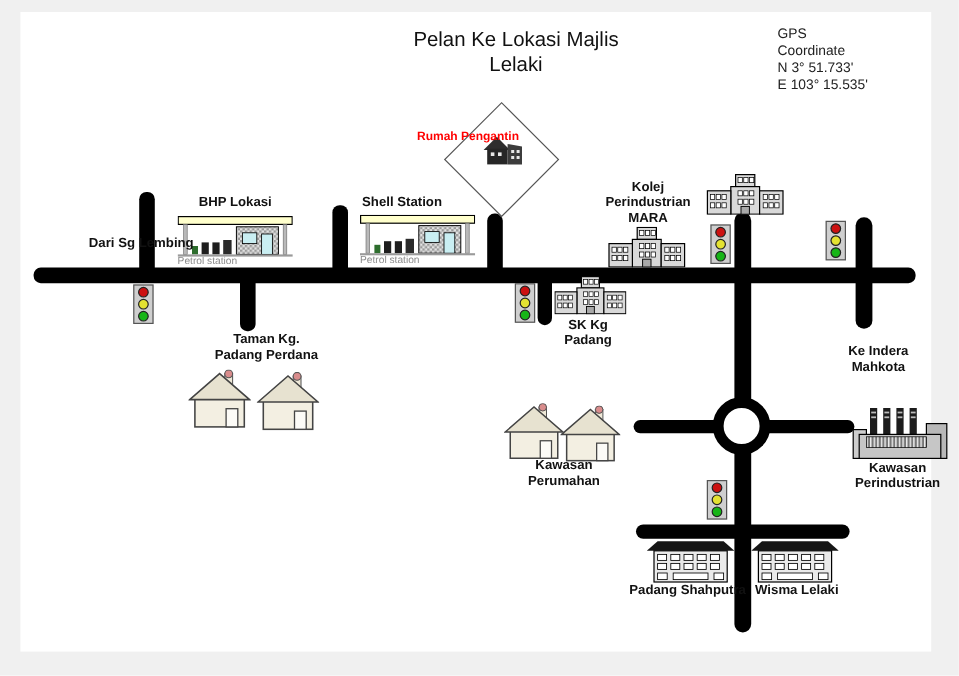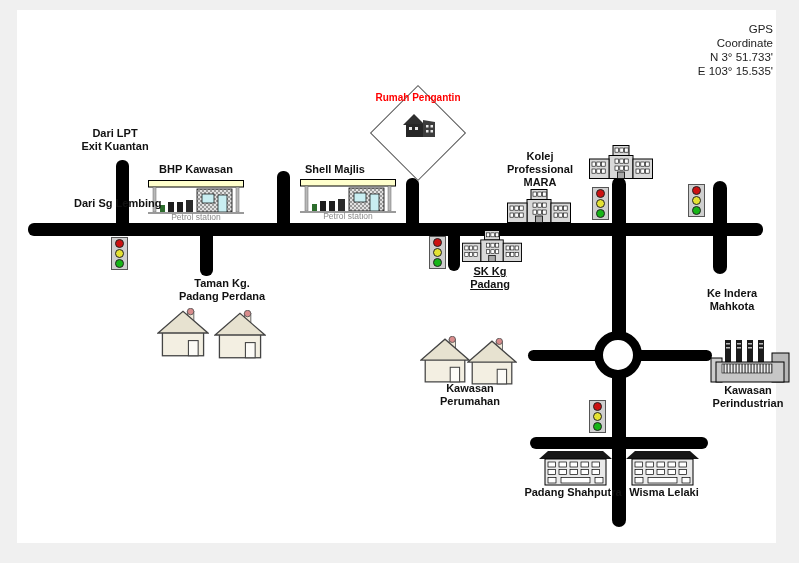--- a/index.html
+++ b/index.html
@@ -10,23 +10,23 @@
   .road{position:absolute;background:#000;z-index:1;}
   .roundabout{position:absolute;left:594px;top:331px;width:48px;height:48px;border:9px solid #000;
               border-radius:50%;background:#fff;box-sizing:border-box;z-index:2;}
   
   .lbl{position:absolute;font:bold 11px/13px "Liberation Sans",sans-serif;color:#111;
        text-align:center;white-space:pre-line;z-index:6;}
   .lbl.left{text-align:left;}
   .title{position:absolute;left:280px;top:22px;width:300px;font:17px/21px "Liberation Sans",sans-serif;
          color:#111;text-align:center;white-space:pre-line;z-index:6;}
   .gps{position:absolute;left:648px;top:22px;width:125px;font:11.5px/14px "Liberation Sans",sans-serif;
-       color:#222;text-align:right;white-space:pre-line;z-index:6;}
+       color:#222;text-align:left;white-space:pre-line;z-index:6;}
   .petrol-txt{position:absolute;font:8.5px/10px "Liberation Sans",sans-serif;color:#8a8a8a;
-              text-align:center;z-index:6;}
+              z-index:6;}
   .red-lbl{color:#ff0000;font-size:10px;}
   
   .tl{position:absolute;width:17px;height:33px;background:#cfcfcf;border:1px solid #555;
       display:flex;flex-direction:column;align-items:center;justify-content:space-evenly;z-index:5;box-sizing:border-box;}
   .tl i{width:9px;height:9px;border-radius:50%;border:1px solid #222;display:block;box-sizing:border-box;}
   .tl .r{background:#cc1111;} .tl .y{background:#e4e232;} .tl .g{background:#17b517;}
   
   .icon{position:absolute;z-index:4;}
   .diamond{position:absolute;left:384px;top:99px;width:68px;height:68px;background:#fff;
            border:1.5px solid #555;transform:rotate(45deg);z-index:3;box-sizing:border-box;}
@@ -138,20 +138,22 @@
             <rect x="14" y="16" width="3" height="3"></rect>
           <rect x="25" y="14" width="2.5" height="2.5"></rect>
             <rect x="29.5" y="14" width="2.5" height="2.5"></rect>
           <rect x="25" y="19" width="2.5" height="2.5"></rect>
             <rect x="29.5" y="19" width="2.5" height="2.5"></rect>
         </g>
       </g>
     </defs>
   </svg>
 
+  <div class="title">Pelan Ke Lokasi Majlis
+Lelaki</div>
   <div class="gps">GPS
 Coordinate
 N 3° 51.733'
 E 103° 15.535'</div>
 
   <div class="road" style="left:28px;top:223px;width:735px;height:13px;border-radius:6px;"></div>
   <div class="road" style="left:116px;top:160px;width:13px;height:72px;border-radius:6px 6px 0 0;"></div>
   <div class="road" style="left:200px;top:230px;width:13px;height:46px;border-radius:0 0 6px 6px;"></div>
   <div class="road" style="left:277px;top:171px;width:13px;height:60px;border-radius:6px 6px 0 0;"></div>
   <div class="road" style="left:406px;top:178px;width:13px;height:54px;border-radius:6px;"></div>
@@ -160,21 +162,21 @@
   <div class="road" style="left:713px;top:181px;width:14px;height:93px;border-radius:7px;"></div>
   <div class="road" style="left:528px;top:350px;width:71px;height:11px;border-radius:6px 0 0 6px;"></div>
   <div class="road" style="left:637px;top:350px;width:75px;height:11px;border-radius:0 6px 6px 0;"></div>
   <div class="road" style="left:530px;top:437px;width:178px;height:12px;border-radius:6px;"></div>
   <div class="roundabout"></div>
 
   <div class="diamond"></div>
   <svg class="icon" style="left:401px;top:111px;" width="36" height="30" viewBox="0 0 36 30">
       <use href="#ico-darkhouse"></use>
     </svg>
-  <div class="lbl red-lbl" style="left:340px;top:91px;width:100px;margin-left:28px;">Rumah Pengantin</div>
+  <div class="lbl red-lbl" style="left:340px;top:108px;width:100px;">Rumah Pengantin</div>
 
   <div class="tl" style="left:111px;top:237px;">
       <i class="r"></i>
       <i class="y"></i>
       <i class="g"></i>
     </div>
   <div class="tl" style="left:429px;top:236px;">
       <i class="r"></i>
       <i class="y"></i>
       <i class="g"></i>
@@ -188,51 +190,49 @@
       <i class="r"></i>
       <i class="y"></i>
       <i class="g"></i>
     </div>
   <div class="tl" style="left:589px;top:400px;">
       <i class="r"></i>
       <i class="y"></i>
       <i class="g"></i>
     </div>
 
-  <div class="lbl" style="left:146px;top:163px;width:100px;">BHP Kawasan</div>
+  <div class="lbl" style="left:146px;top:163px;width:100px;">BHP Lokasi</div>
   <svg class="icon" style="left:148px;top:180px;" width="96" height="34" viewBox="0 0 96 34">
       <use href="#ico-petrol"></use>
     </svg>
   <div class="petrol-txt" style="left:148px;top:212px;width:96px;">Petrol station</div>
 
-  <div class="lbl" style="left:285px;top:163px;width:100px;">Shell Majlis</div>
+  <div class="lbl" style="left:285px;top:163px;width:100px;">Shell Station</div>
   <svg class="icon" style="left:300px;top:179px;" width="96" height="34" viewBox="0 0 96 34">
       <use href="#ico-petrol"></use>
     </svg>
   <div class="petrol-txt" style="left:300px;top:211px;width:96px;">Petrol station</div>
 
-  <div class="lbl" style="left:65px;top:127px;width:100px;">Dari LPT
-Exit Kuantan</div>
   <div class="lbl left" style="left:30px;top:197px;width:120px;padding-left:44px;">Dari Sg Lembing</div>
 
   <div class="lbl" style="left:490px;top:150px;width:100px;">Kolej
-Professional
+Perindustrian
 MARA</div>
   <svg class="icon" style="left:506px;top:189px;" width="66" height="34" viewBox="0 0 64 34">
       <use href="#ico-school"></use>
     </svg>
 
   <svg class="icon" style="left:588px;top:145px;" width="66" height="34" viewBox="0 0 64 34">
       <use href="#ico-school"></use>
     </svg>
 
   <svg class="icon" style="left:462px;top:230px;" width="60" height="32" viewBox="0 0 64 34">
       <use href="#ico-school"></use>
     </svg>
-  <div class="lbl" style="left:440px;top:265px;width:100px;text-decoration:underline;">SK Kg
+  <div class="lbl" style="left:440px;top:265px;width:100px;">SK Kg
 Padang</div>
 
   <div class="lbl" style="left:687px;top:287px;width:90px;">Ke Indera
 Mahkota</div>
 
   <div class="lbl" style="left:172px;top:277px;width:100px;">Taman Kg.
 Padang Perdana</div>
   <svg class="icon" style="left:157px;top:308px;" width="52" height="50" viewBox="0 0 48 46">
       <use href="#ico-house"></use>
     </svg>

